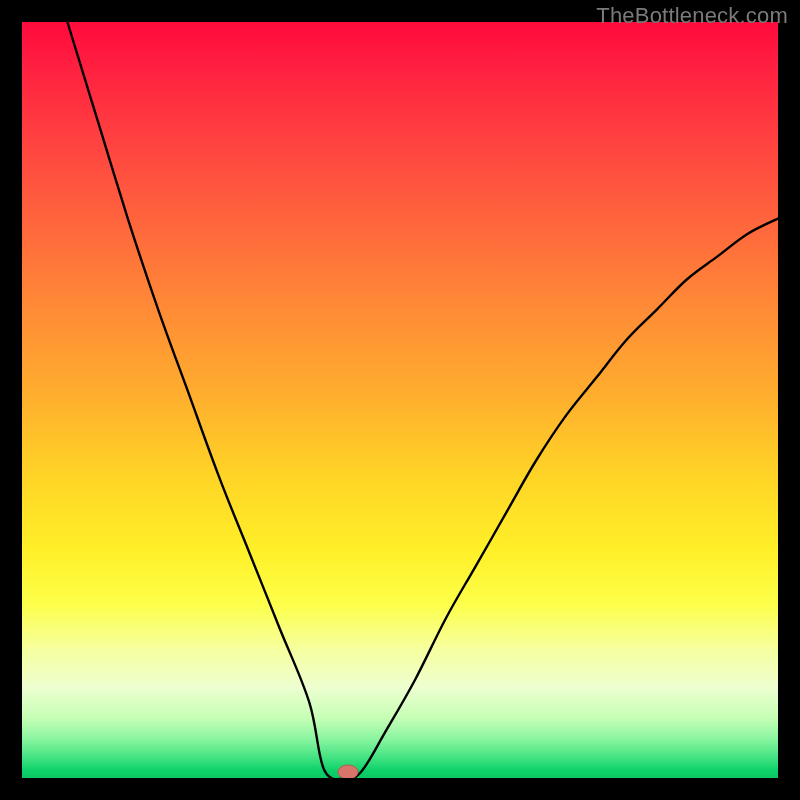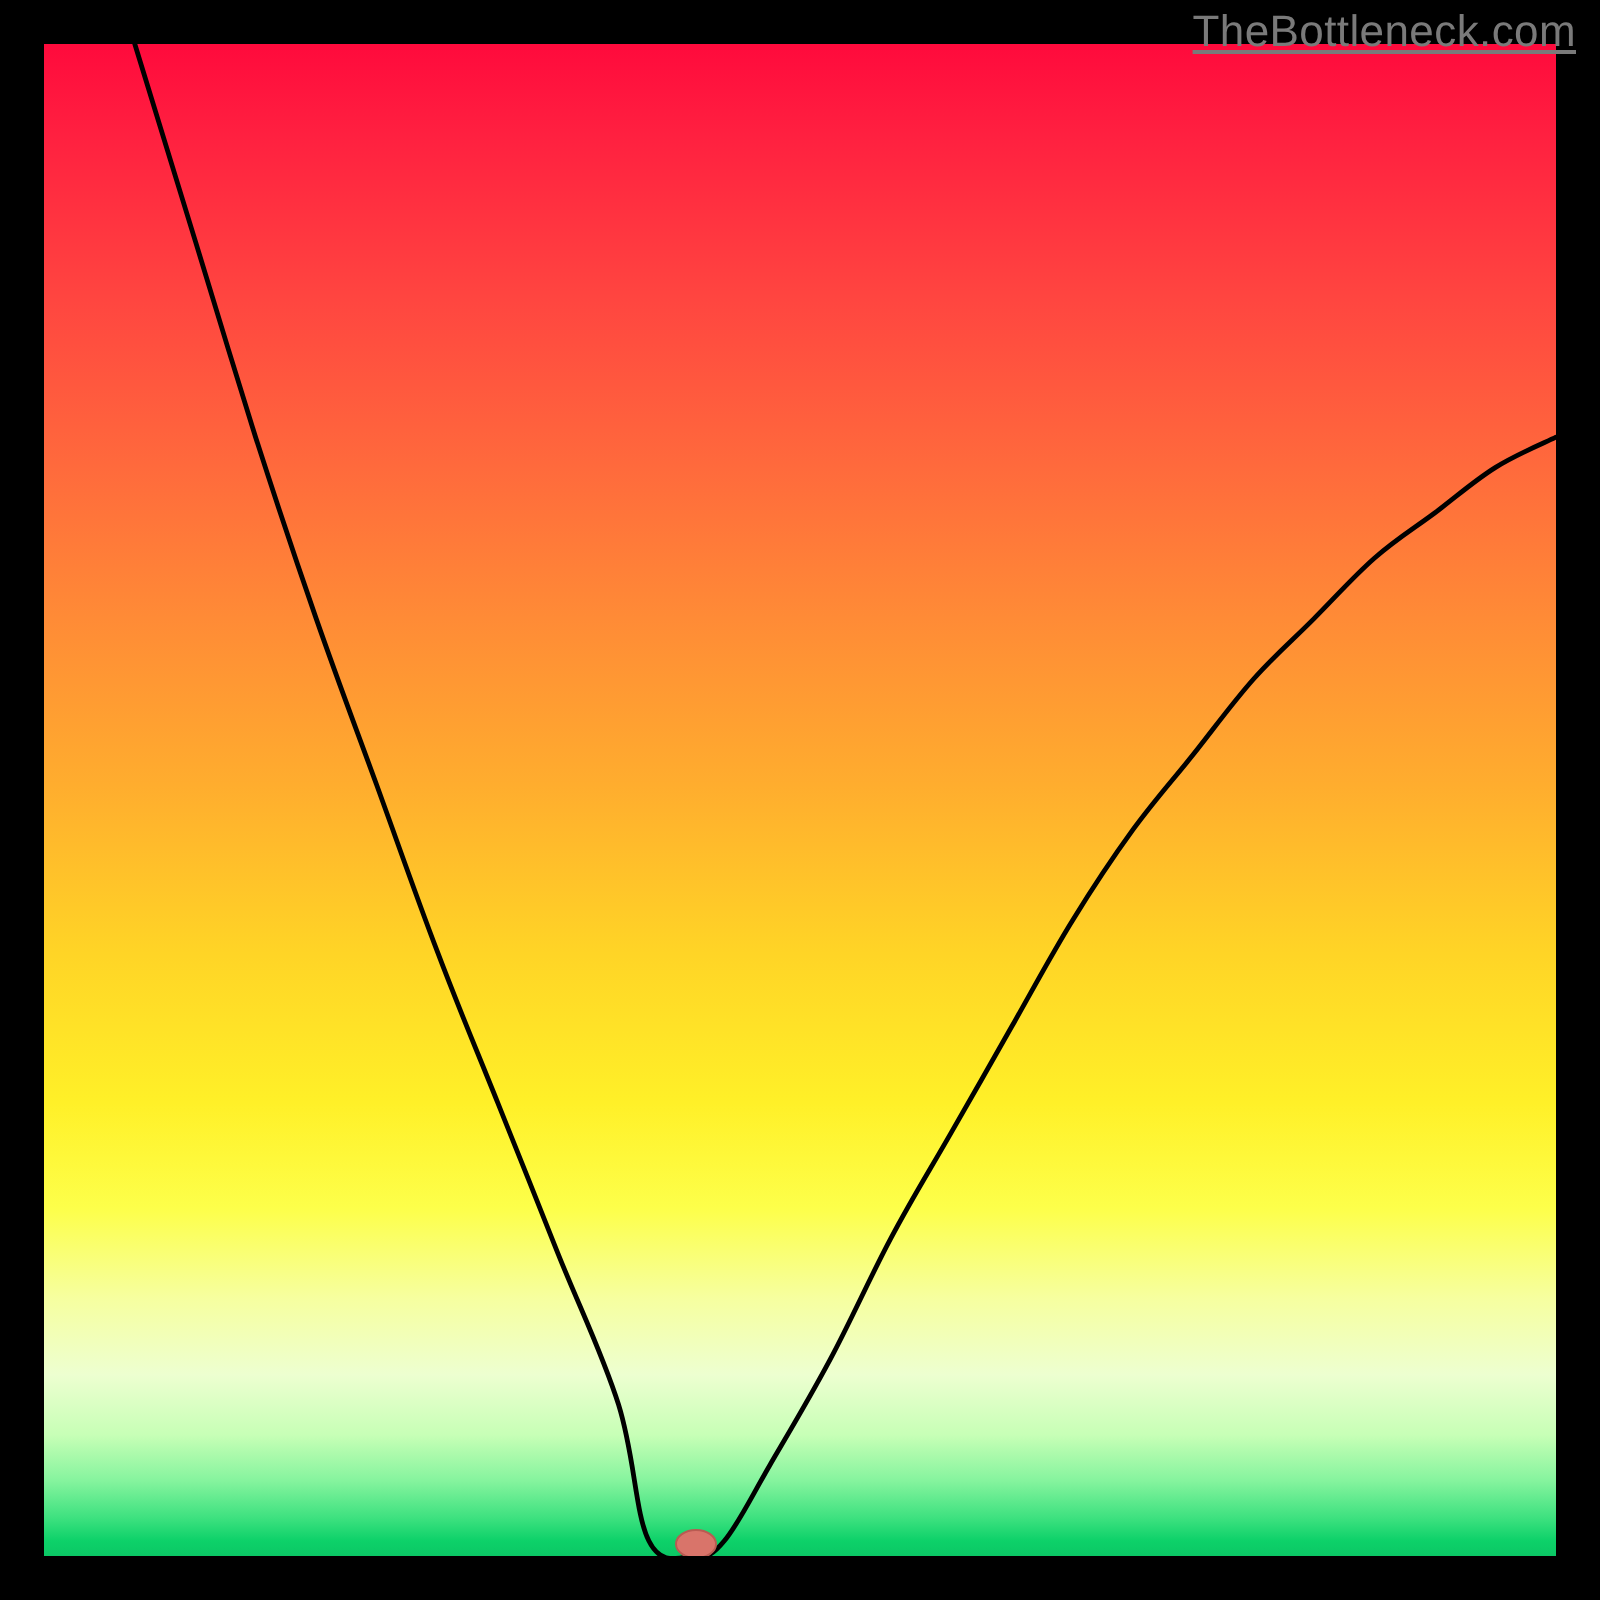--- a/index.html
+++ b/index.html
@@ -59,21 +59,20 @@
     height: 756px;
   }
   .watermark {
     position: absolute;
     top: 3px;
     right: 12px;
     color: #7a7a7a;
     font-size: 22px;
     letter-spacing: 0.2px;
     font-weight: 400;
-    text-decoration: underline;
   }
 </style>
 </head>
 <body>
 
 <div class="frame">
   <div class="plot-area">
     <div class="gradient"></div>
     <svg class="curve" viewBox="0 0 756 756" preserveAspectRatio="none">
       <path id="curve-path" fill="none" stroke="#000000" stroke-width="2.4" stroke-linecap="round" d="M 45.4 0.0 C 50.8 17.7, 64.7 62.9, 75.6 98.3 C 86.5 133.7, 95.0 162.5, 105.8 196.6 C 116.7 230.6, 125.2 256.0, 136.1 287.3 C 147.0 318.6, 155.4 340.5, 166.3 370.4 C 177.2 400.4, 185.7 425.0, 196.6 453.6 C 207.4 482.2, 215.9 502.0, 226.8 529.2 C 237.7 556.4, 246.2 577.6, 257.0 604.8 C 267.9 632.0, 279.1 654.5, 287.3 680.4 C 295.4 706.3, 295.6 734.8, 302.4 748.4 C 309.2 762.0, 318.3 756.0, 325.1 756.0 C 331.9 756.0, 333.4 756.6, 340.2 748.4 C 347.0 740.3, 353.4 727.0, 362.9 710.6 C 372.4 694.3, 382.2 678.1, 393.1 657.7 C 404.0 637.3, 412.5 617.7, 423.4 597.2 C 434.2 576.8, 442.7 563.4, 453.6 544.3 C 464.5 525.3, 473.0 510.5, 483.8 491.4 C 494.7 472.3, 503.2 456.2, 514.1 438.5 C 525.0 420.8, 533.4 408.1, 544.3 393.1 C 555.2 378.2, 563.7 368.9, 574.6 355.3 C 585.4 341.7, 593.9 329.8, 604.8 317.5 C 615.7 305.3, 624.2 298.2, 635.0 287.3 C 645.9 276.4, 654.4 266.6, 665.3 257.0 C 676.2 247.5, 684.6 242.5, 695.5 234.4 C 706.4 226.2, 714.9 218.5, 725.8 211.7 C 736.6 204.9, 750.6 199.3, 756.0 196.6"></path>

